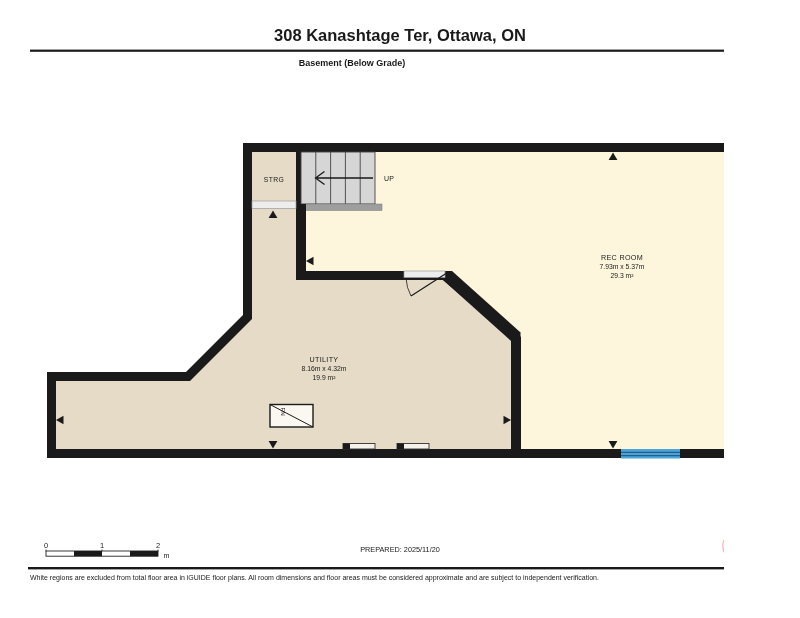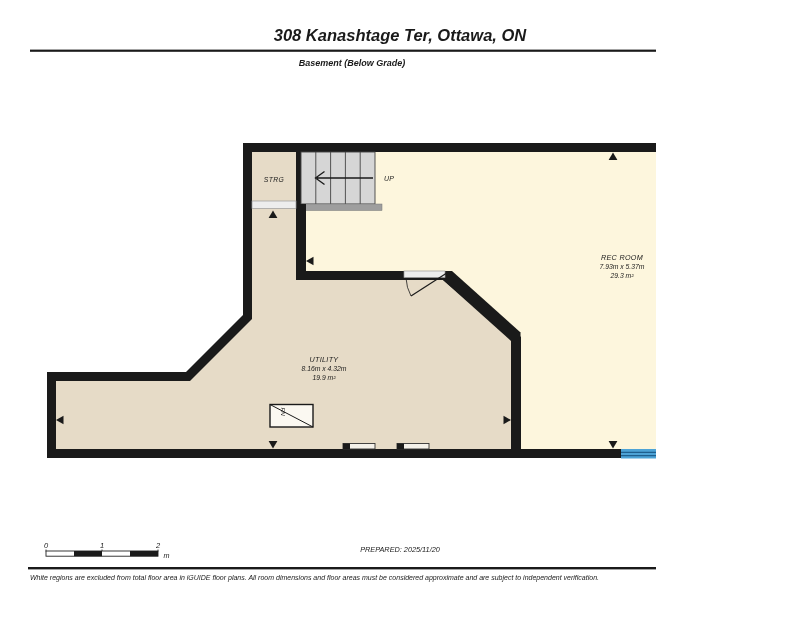--- a/index.html
+++ b/index.html
@@ -1,22 +1,21 @@
 <!DOCTYPE html>
 <html><head>
 <meta charset="utf-8">
 <style>
   html,body{margin:0;padding:0;background:#ffffff;}
   .page{
     position:relative;
-    width:656px;height:618px;
+    width:724px;height:618px;
     background:#ffffff;
     font-family:"Liberation Sans", sans-serif;
     overflow:hidden;
-    font-style:italic;
   }
   svg{display:block;font-family:"Liberation Sans", sans-serif;}
   text{fill:#1a1a1a;}
 </style>
 </head>
 <body>
 
 <div class="page">
 <svg viewBox="0 0 800 618" width="800" height="618">
 

